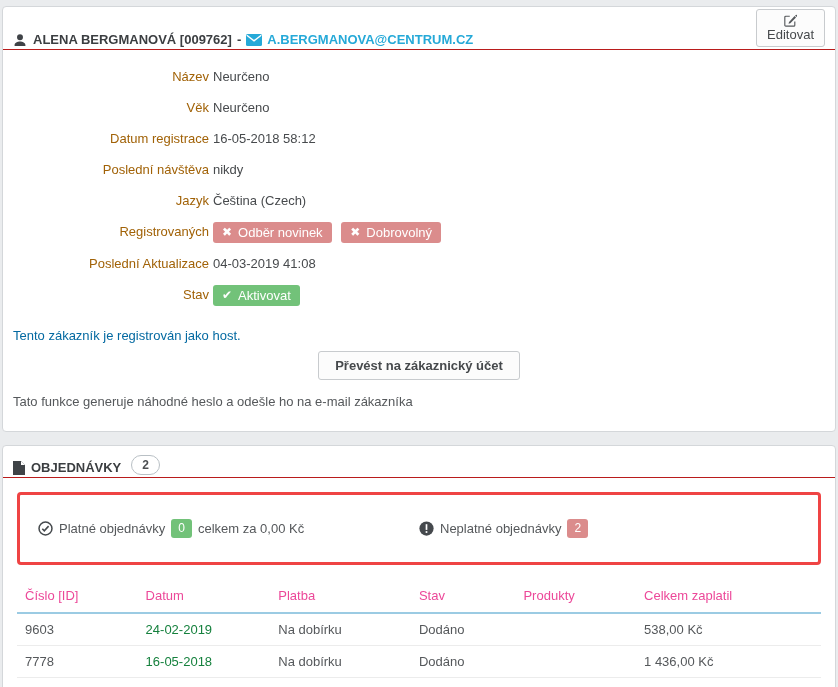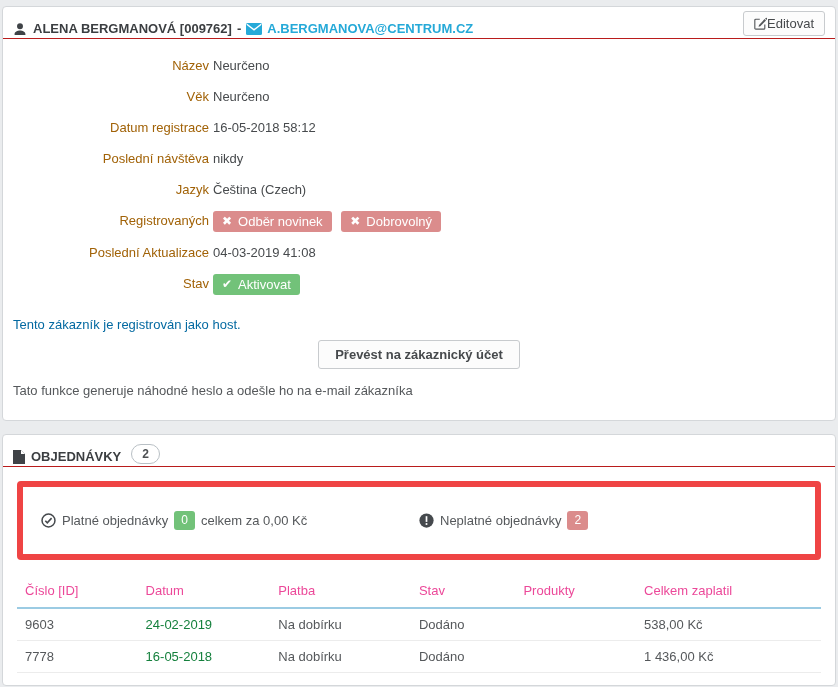--- a/index.html
+++ b/index.html
@@ -42,21 +42,21 @@
   .btn {
     background:#fcfcfc;
     border:1px solid #c8cbce;
     border-radius:3px;
     color:#46494c;
     font-family:"Liberation Sans", sans-serif;
     font-size:13px;
     padding:4px 10px;
     font-weight:400;
     cursor:pointer;
-    display:inline-flex; align-items:center; 
+    display:inline-flex; align-items:center; flex-direction:column;
   }
   .btn-large { padding:6px 16px;font-weight:bold; }
 
   .form-area { padding:16px 10px 6px 10px; }
   .frow { display:flex; align-items:flex-start; margin-bottom:10px; min-height:21px; }
   .flabel {
     width:200px; flex:0 0 200px;
     text-align:right;
     padding-right:4px;
     color:#a16207;
@@ -88,21 +88,21 @@
     border-radius:10px;
     padding:0 10px;
     font-size:12px;
     line-height:18px;
     font-weight:700;
     color:#4d5053;
   }
 
   .orders-summary {
     margin:14px;
-    border:6px solid #ef4444;
+    border:3px solid #ef4444;
     border-radius:4px;
     padding:24px 18px;
     display:flex;
     align-items:center;
   }
   .summary-item { width:50%; display:flex; align-items:center; gap:6px; color:#55585b; }
   .summary-item .sicon { display:inline-flex; }
   .count-badge {
     display:inline-block;
     border-radius:3px;

